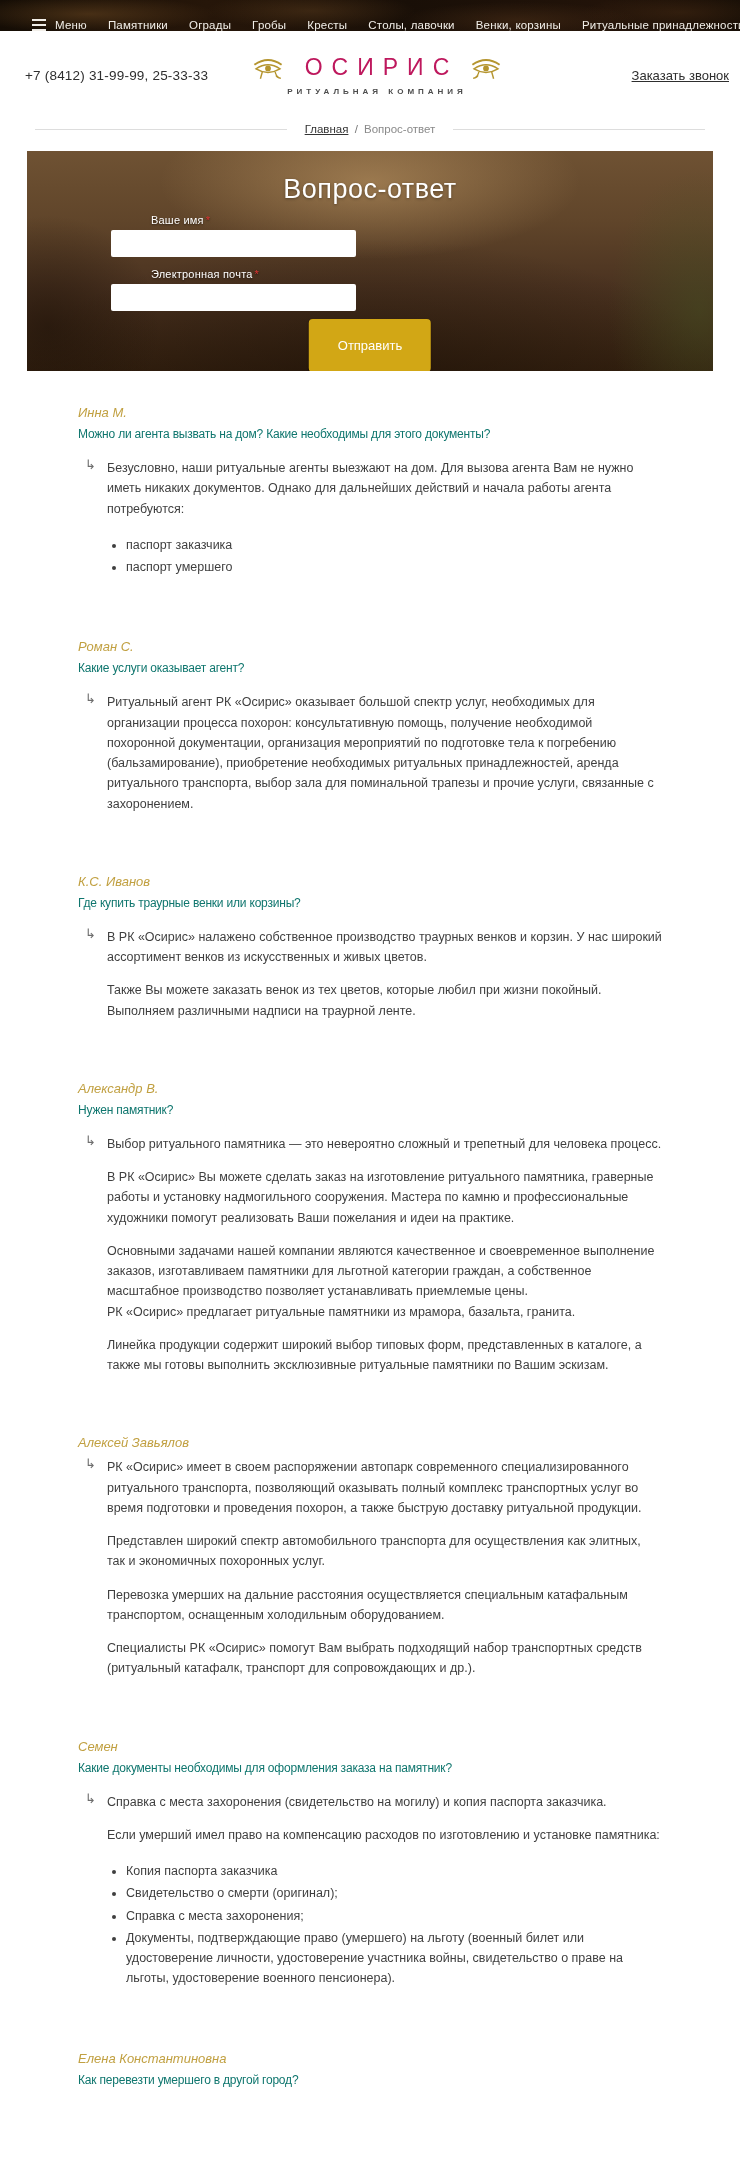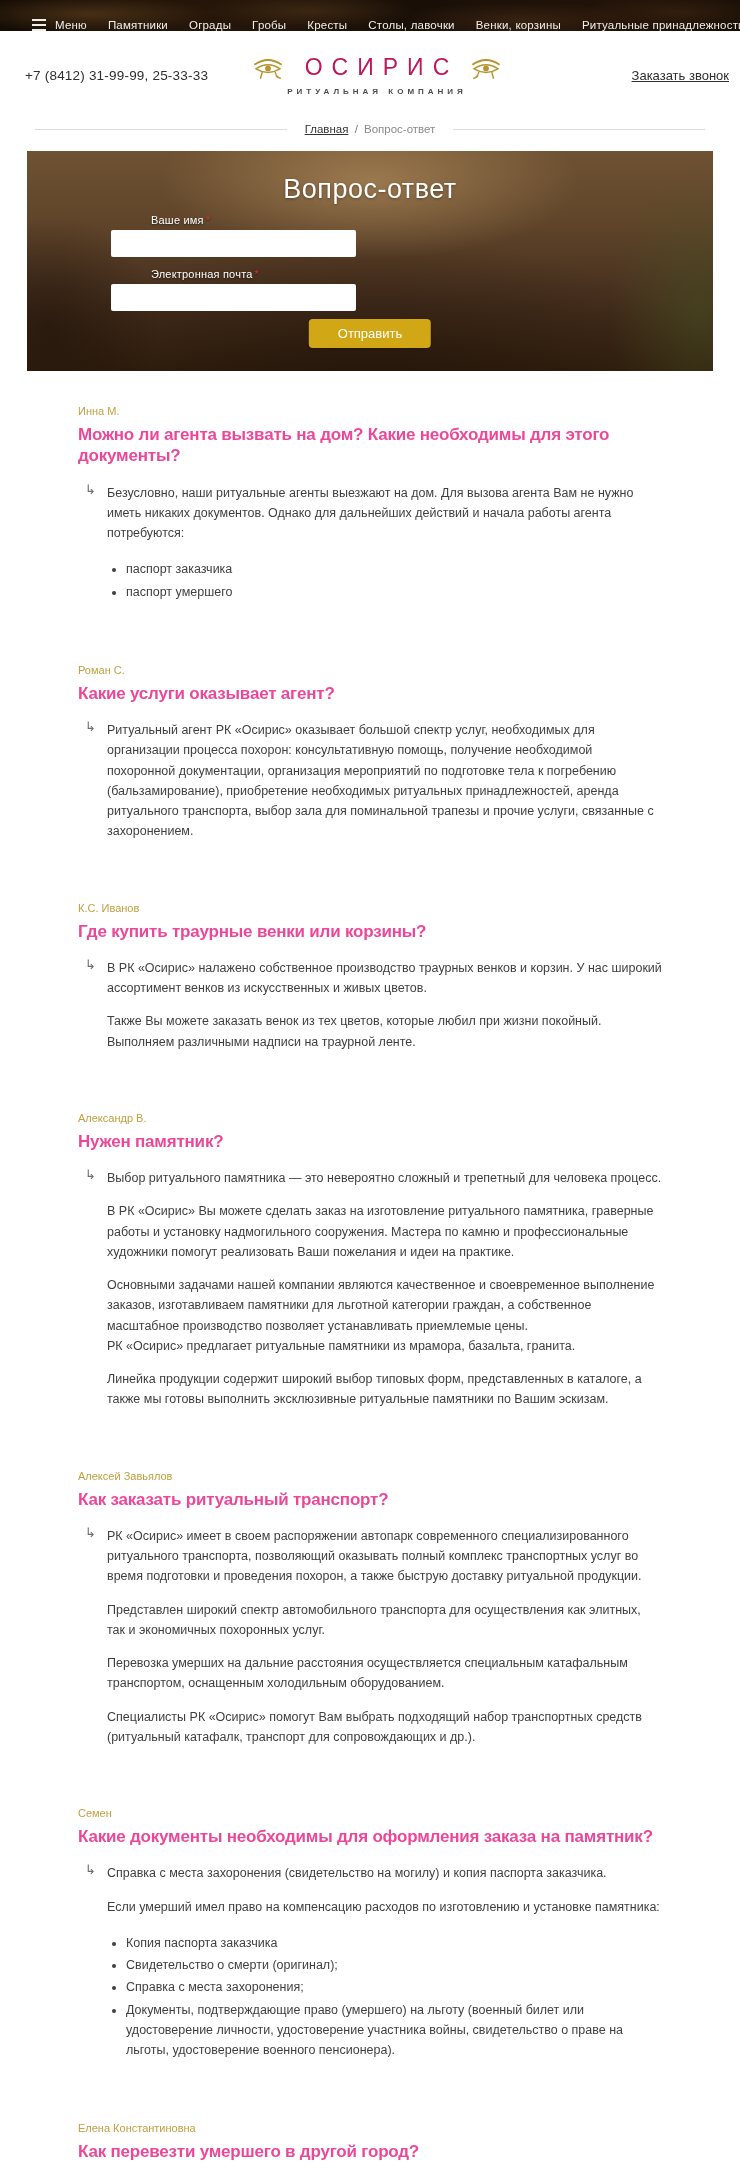--- a/index.html
+++ b/index.html
@@ -101,32 +101,32 @@
   .ta-wrap::after {
     content:""; position:absolute; right:3px; bottom:3px; width:7px; height:7px;
     background:
       linear-gradient(135deg, transparent 50%, #b9b9b9 50%, #b9b9b9 57%, transparent 57%,
         transparent 71%, #b9b9b9 71%, #b9b9b9 78%, transparent 78%);
     pointer-events:none;
   }
   .submit-btn {
     position:absolute; left:50%; top:168px; transform:translateX(-50%);
     background:#d2a715; color:#fff; border:none; border-radius:4px;
-    font-size:13px; padding:7px 29px; cursor:pointer;
+    font-size:13px; padding:19px 29px; cursor:pointer;
     font-family:"Liberation Sans", sans-serif;
     box-shadow:0 1px 2px rgba(0,0,0,.25);
   }
   
   .qa-main { padding:34px 78px 0 78px; }
   .qa-item { margin-bottom:60px; }
   .qa-author {
-    color:#c1a041; font-size:11px; margin-bottom:7px;
+    color:#c1a041; font-style:italic; font-size:13px; margin-bottom:7px;
   }
   .qa-question {
-    color:#ec4899; font-size:17px; font-weight:700; letter-spacing:-.2px;
+    color:#0f766e; font-size:12px; font-weight:400; letter-spacing:-.2px;
     margin-bottom:16px; line-height:1.25;
   }
   .qa-answer { display:flex; align-items:flex-start; }
   .qa-arrow {
     color:#6d6d6d; font-size:13px; width:22px; flex:0 0 22px;
     margin-top:-1px; margin-left:7px;
   }
   .qa-content { flex:1; }
   .qa-content p {
     font-size:12.5px; line-height:1.62; color:#3f3f3f; margin-bottom:13px;
@@ -261,21 +261,20 @@
           <p>Выбор ритуального памятника — это невероятно сложный и трепетный для человека процесс.</p>
           <p>В РК «Осирис» Вы можете сделать заказ на изготовление ритуального памятника, граверные работы и установку надмогильного сооружения. Мастера по камню и профессиональные художники помогут реализовать Ваши пожелания и идеи на практике.</p>
           <p>Основными задачами нашей компании являются качественное и своевременное выполнение заказов, изготавливаем памятники для льготной категории граждан, а собственное масштабное производство позволяет устанавливать приемлемые цены.
 РК «Осирис» предлагает ритуальные памятники из мрамора, базальта, гранита.</p>
           <p>Линейка продукции содержит широкий выбор типовых форм, представленных в каталоге, а также мы готовы выполнить эксклюзивные ритуальные памятники по Вашим эскизам.</p>
         </div>
       </div>
     </section>
     <section class="qa-item">
       <div class="qa-author">Алексей Завьялов</div>
-      <h2 class="qa-question">Как заказать ритуальный транспорт?</h2>
       <div class="qa-answer">
         <span class="qa-arrow">↳</span>
         <div class="qa-content">
           <p>РК «Осирис» имеет в своем распоряжении автопарк современного специализированного ритуального транспорта, позволяющий оказывать полный комплекс транспортных услуг во время подготовки и проведения похорон, а также быструю доставку ритуальной продукции.</p>
           <p>Представлен широкий спектр автомобильного транспорта для осуществления как элитных, так и экономичных похоронных услуг.</p>
           <p>Перевозка умерших на дальние расстояния осуществляется специальным катафальным транспортом, оснащенным холодильным оборудованием.</p>
           <p>Специалисты РК «Осирис» помогут Вам выбрать подходящий набор транспортных средств (ритуальный катафалк, транспорт для сопровождающих и др.).</p>
         </div>
       </div>
     </section>

